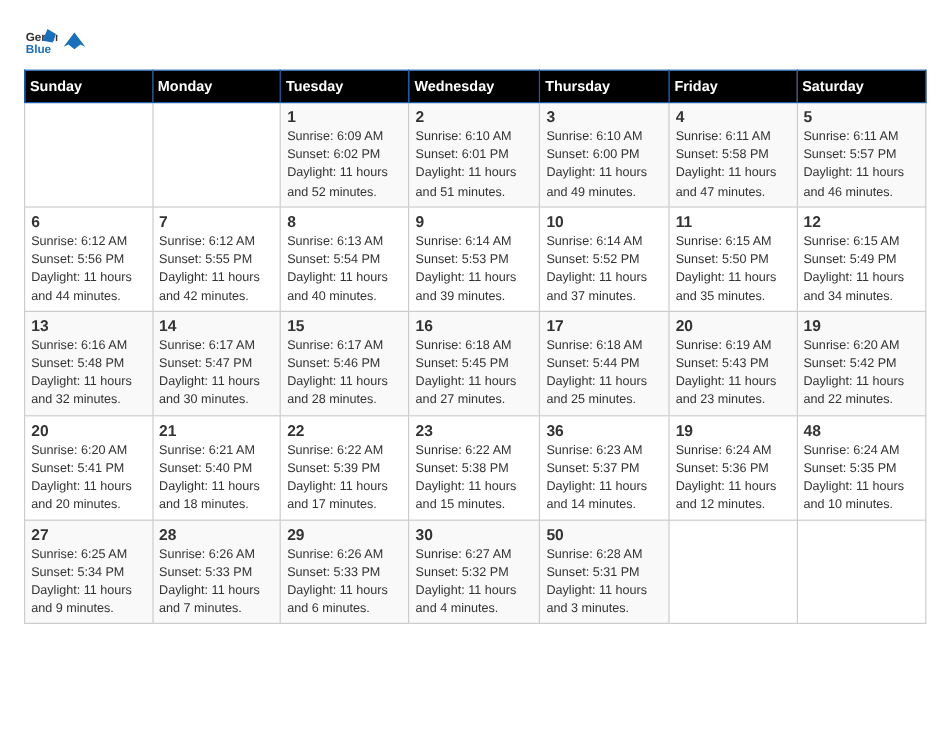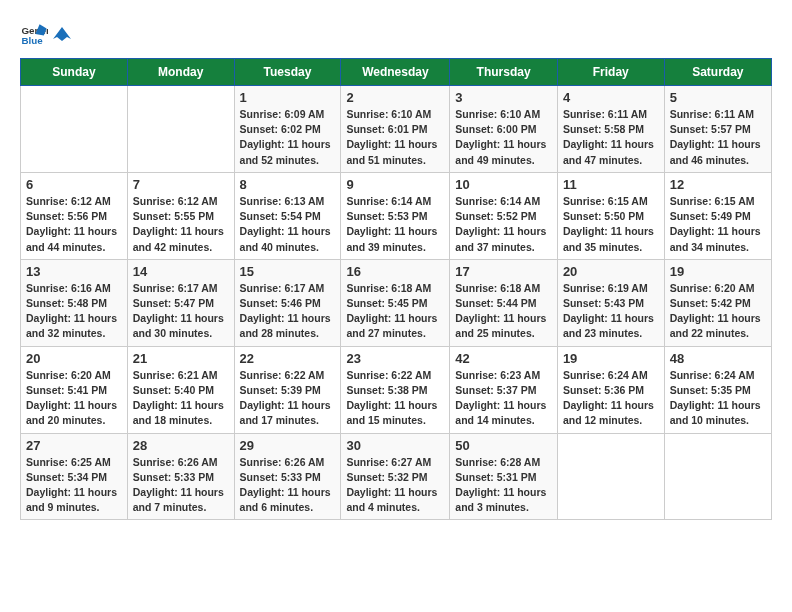--- a/index.html
+++ b/index.html
@@ -46,24 +46,24 @@
     .subtitle {
       font-size: 16px;
       color: #555;
     }
     table {
       width: 100%;
       border-collapse: collapse;
       font-size: 11px;
     }
     thead tr th {
-      background-color: #15803d;
+      background-color: #000000;
       color: #fff;
       padding: 6px 4px;
-      text-align: center;
+      text-align: left;
       font-size: 12px;
       font-weight: bold;
       border: 1px solid #1a5caa;
     }
     tbody tr td {
       border: 1px solid #ccc;
       padding: 4px 5px;
       vertical-align: top;
       height: 80px;
       width: 113px;
@@ -76,21 +76,20 @@
       font-size: 13px;
       font-weight: bold;
       color: #333;
       display: block;
       margin-bottom: 2px;
     }
     .day-info {
       font-size: 10.5px;
       color: #333;
       line-height: 1.45;
-      font-weight: bold;
     }
     .empty-cell {
       background: #fff !important;
     }
   </style>
 </head>
 <body>
 
 <div class="header-area">
   <div class="logo">
@@ -223,21 +222,21 @@
         </td>
         <td>
           <span class="day-number">22</span>
           <div class="day-info">Sunrise: 6:22 AM<br>Sunset: 5:39 PM<br>Daylight: 11 hours and 17 minutes.</div>
         </td>
         <td>
           <span class="day-number">23</span>
           <div class="day-info">Sunrise: 6:22 AM<br>Sunset: 5:38 PM<br>Daylight: 11 hours and 15 minutes.</div>
         </td>
         <td>
-          <span class="day-number">42</span>
+          <span class="day-number">36</span>
           <div class="day-info">Sunrise: 6:23 AM<br>Sunset: 5:37 PM<br>Daylight: 11 hours and 14 minutes.</div>
         </td>
         <td>
           <span class="day-number">19</span>
           <div class="day-info">Sunrise: 6:24 AM<br>Sunset: 5:36 PM<br>Daylight: 11 hours and 12 minutes.</div>
         </td>
         <td>
           <span class="day-number">48</span>
           <div class="day-info">Sunrise: 6:24 AM<br>Sunset: 5:35 PM<br>Daylight: 11 hours and 10 minutes.</div>
         </td>

